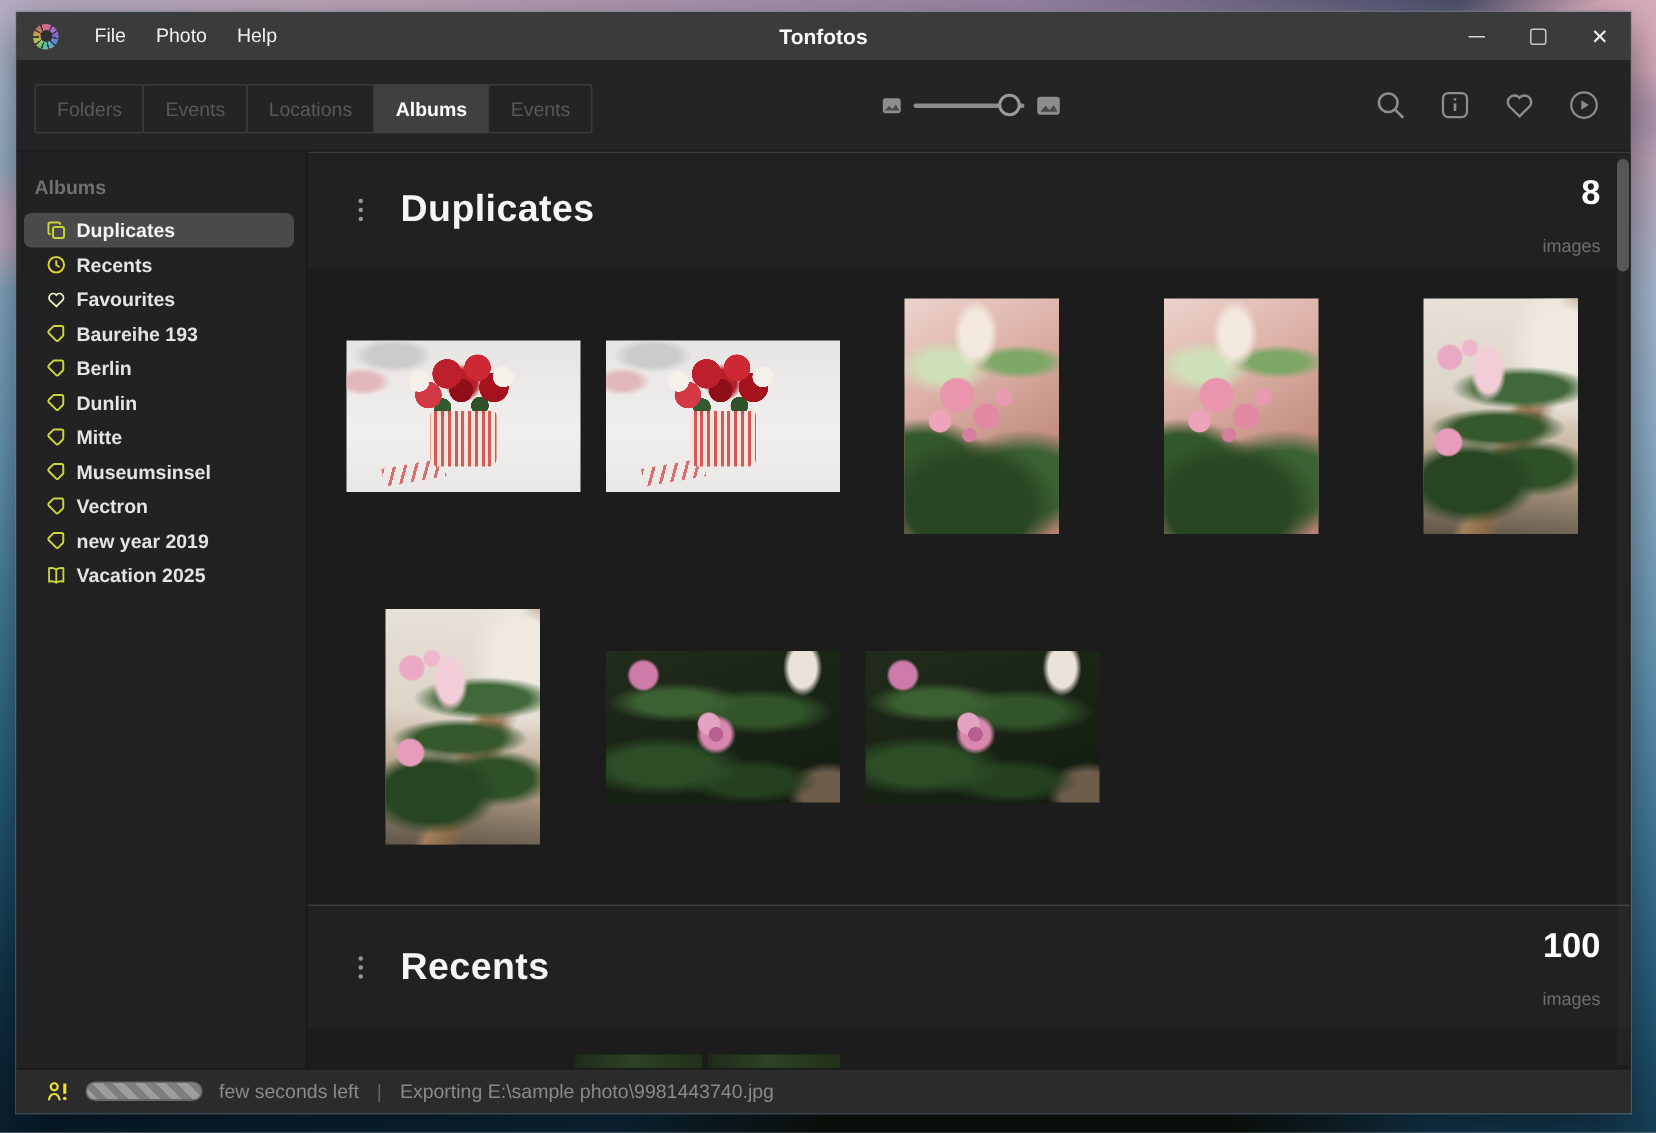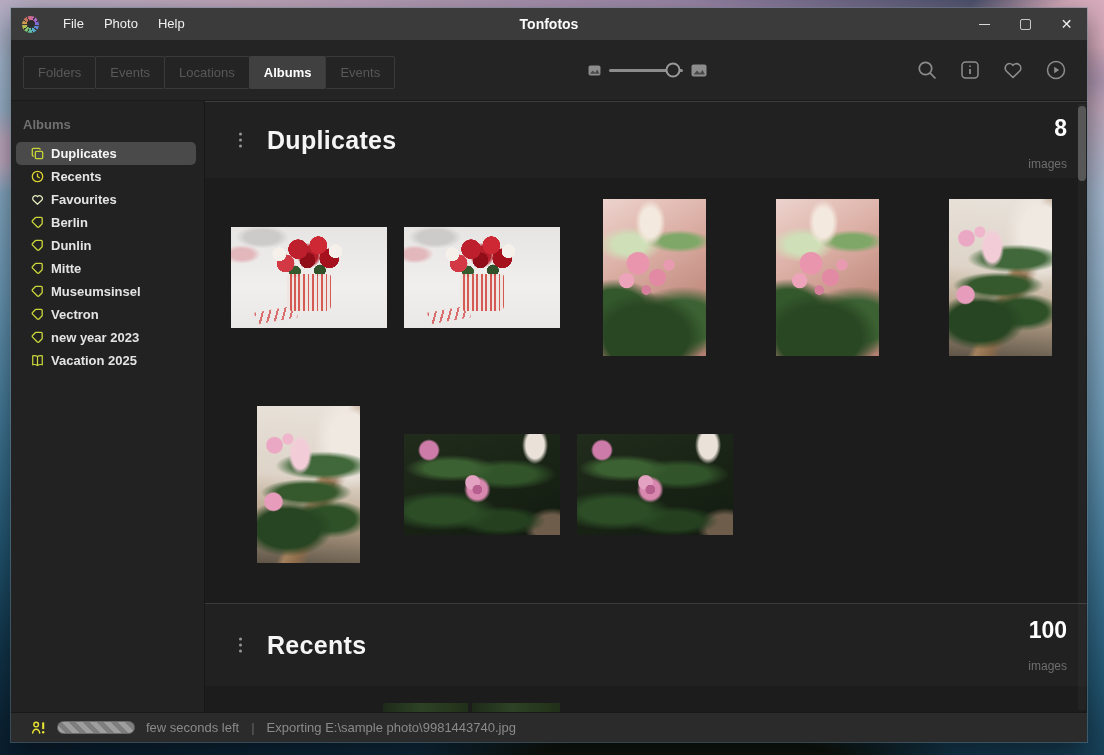--- a/index.html
+++ b/index.html
@@ -256,20 +256,28 @@
               </svg>
             </span>
             <span>Favourites</span>
           </div>
           <div class="sidebar-item">
             <span class="sb-icon">
               <svg width="13" height="13" viewBox="0 0 15 15" fill="none" stroke="#ccd83a" stroke-width="1.5">
                 <path d="M1.8 5.2 5.2 1.8a1.2 1.2 0 0 1 .9-.3h5.6a1.2 1.2 0 0 1 1.2 1.2v5.6a1.2 1.2 0 0 1-.3.9l-3.4 3.4a1.3 1.3 0 0 1-1.9 0L1.8 7.1a1.3 1.3 0 0 1 0-1.9z"></path>
               </svg>
             </span>
+            <span>Baureihe 193</span>
+          </div>
+          <div class="sidebar-item">
+            <span class="sb-icon">
+              <svg width="13" height="13" viewBox="0 0 15 15" fill="none" stroke="#ccd83a" stroke-width="1.5">
+                <path d="M1.8 5.2 5.2 1.8a1.2 1.2 0 0 1 .9-.3h5.6a1.2 1.2 0 0 1 1.2 1.2v5.6a1.2 1.2 0 0 1-.3.9l-3.4 3.4a1.3 1.3 0 0 1-1.9 0L1.8 7.1a1.3 1.3 0 0 1 0-1.9z"></path>
+              </svg>
+            </span>
             <span>Berlin</span>
           </div>
           <div class="sidebar-item">
             <span class="sb-icon">
               <svg width="13" height="13" viewBox="0 0 15 15" fill="none" stroke="#ccd83a" stroke-width="1.5">
                 <path d="M1.8 5.2 5.2 1.8a1.2 1.2 0 0 1 .9-.3h5.6a1.2 1.2 0 0 1 1.2 1.2v5.6a1.2 1.2 0 0 1-.3.9l-3.4 3.4a1.3 1.3 0 0 1-1.9 0L1.8 7.1a1.3 1.3 0 0 1 0-1.9z"></path>
               </svg>
             </span>
             <span>Dunlin</span>
           </div>
@@ -296,21 +304,21 @@
               </svg>
             </span>
             <span>Vectron</span>
           </div>
           <div class="sidebar-item">
             <span class="sb-icon">
               <svg width="13" height="13" viewBox="0 0 15 15" fill="none" stroke="#ccd83a" stroke-width="1.5">
                 <path d="M1.8 5.2 5.2 1.8a1.2 1.2 0 0 1 .9-.3h5.6a1.2 1.2 0 0 1 1.2 1.2v5.6a1.2 1.2 0 0 1-.3.9l-3.4 3.4a1.3 1.3 0 0 1-1.9 0L1.8 7.1a1.3 1.3 0 0 1 0-1.9z"></path>
               </svg>
             </span>
-            <span>new year 2023</span>
+            <span>new year 2019</span>
           </div>
           <div class="sidebar-item">
             <span class="sb-icon">
               <svg width="13" height="13" viewBox="0 0 15 15" fill="none" stroke="#ccd83a" stroke-width="1.4">
                 <path d="M7.5 3C6.2 2.1 4 1.7 2 2.1v10.2c2-.4 4.2 0 5.5.9 1.3-.9 3.5-1.3 5.5-.9V2.1c-2-.4-4.2 0-5.5.9z"></path>
                 <path d="M7.5 3v10.2"></path>
               </svg>
             </span>
             <span>Vacation 2025</span>
           </div>

